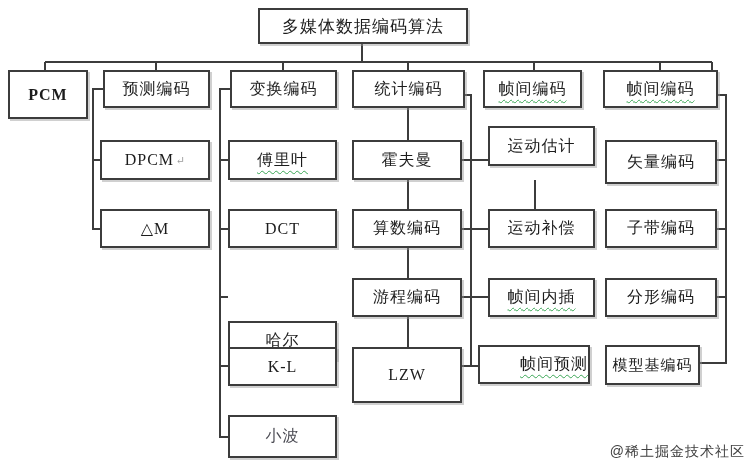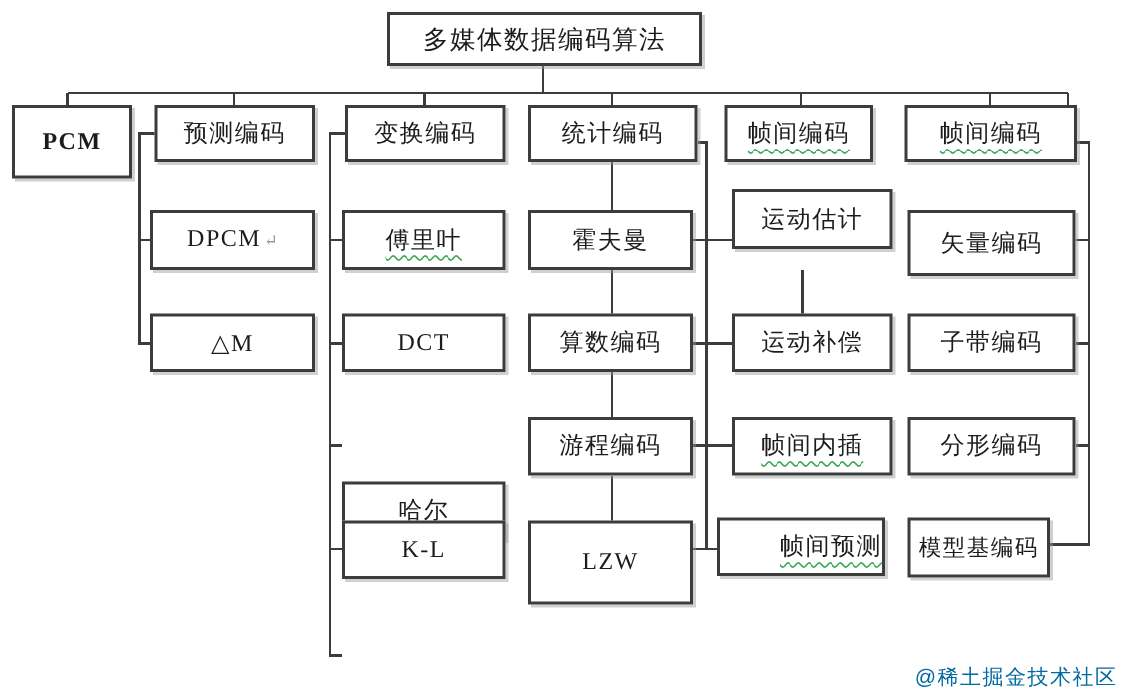--- a/index.html
+++ b/index.html
@@ -46,21 +46,21 @@
   #n-interframe-interp{left:488px;top:278px;width:107px;height:39px;}
   #n-fractal{left:605px;top:278px;width:112px;height:39px;}
   
   #n-kl{left:228px;top:347px;width:109px;height:39px;}
   #n-lzw{left:352px;top:347px;width:110px;height:56px;}
   #n-interframe-pred{left:478px;top:345px;width:112px;height:39px;padding-left:40px;}
   #n-model-based{left:605px;top:345px;width:95px;height:40px;font-size:15px;}
   
   #n-wavelet{left:228px;top:415px;width:109px;height:43px;color:#4a4a52;}
   #watermark{
-    position:absolute;right:6px;bottom:4px;color:#0369a1;font-size:14px;
+    position:absolute;right:6px;bottom:4px;color:#404040;font-size:14px;
     font-family:"Liberation Sans","DejaVu Sans",sans-serif;letter-spacing:1px;
   }
 </style>
 </head>
 <body>
 
 <div id="stage">
 
   <svg id="wires" viewBox="0 0 751 465" xmlns="http://www.w3.org/2000/svg" fill="none" stroke="#3c3c3c" stroke-width="1.6" shape-rendering="crispEdges">
 
@@ -116,15 +116,16 @@
   </div>
   <div class="node" id="n-fractal">分形编码</div>
 
   <div class="node" id="n-kl">K-L</div>
   <div class="node" id="n-lzw">LZW</div>
   <div class="node" id="n-interframe-pred">
     <span class="sq">帧间预测</span>
   </div>
   <div class="node" id="n-model-based">模型基编码</div>
 
+  <div class="node" id="n-wavelet">小波</div>
 
   <div id="watermark">@稀土掘金技术社区</div>
 </div>
 
 </body></html>

